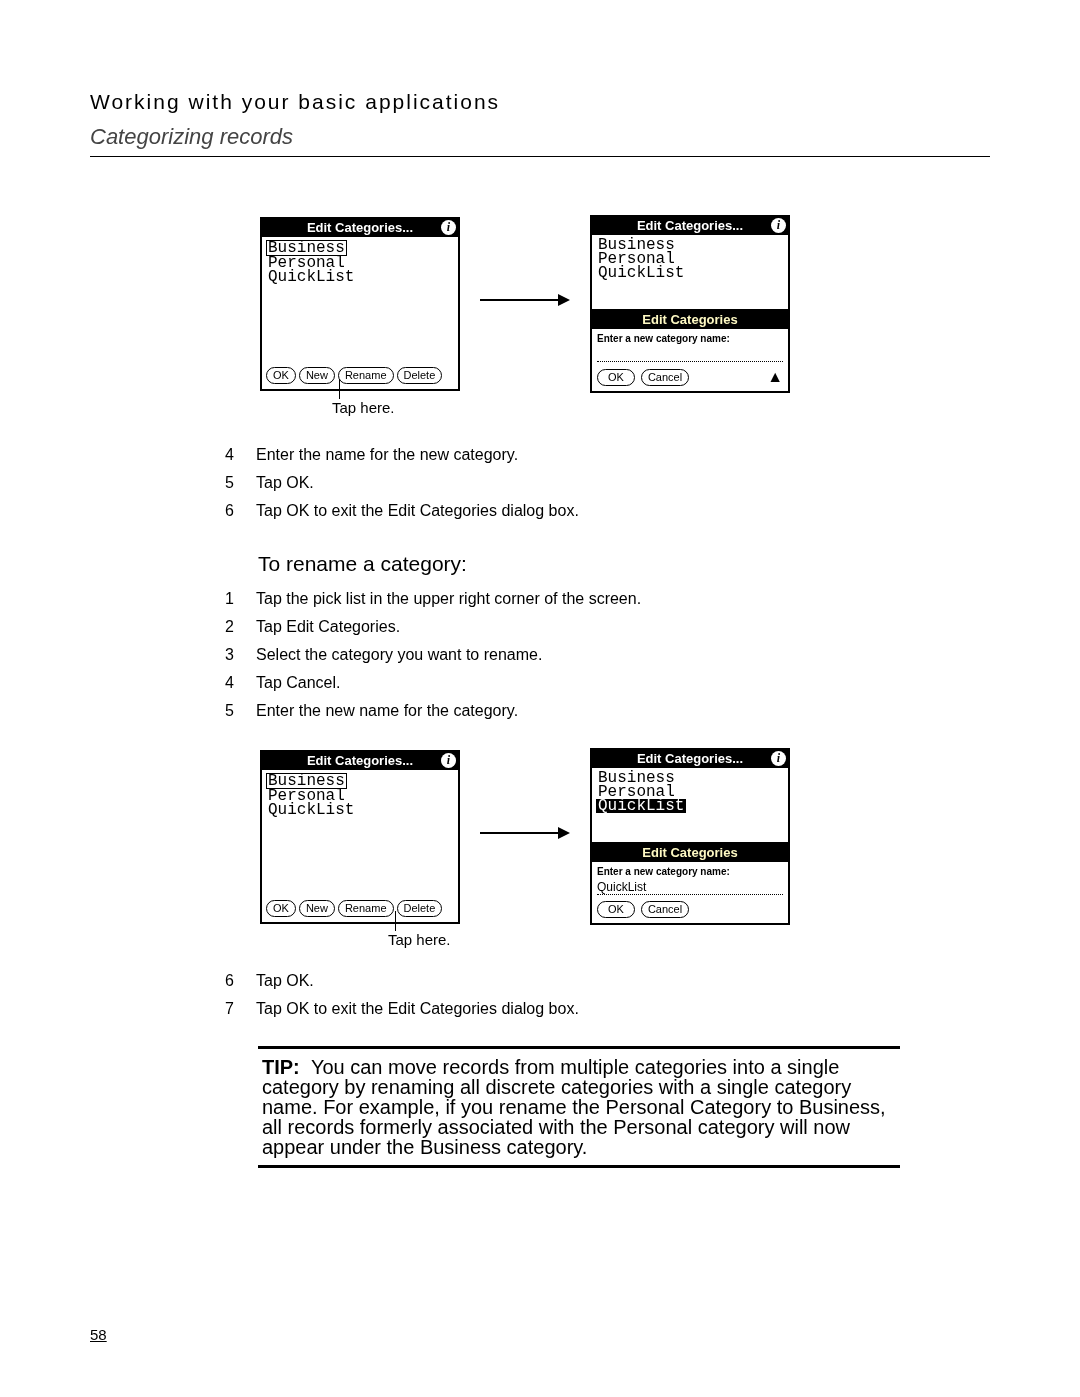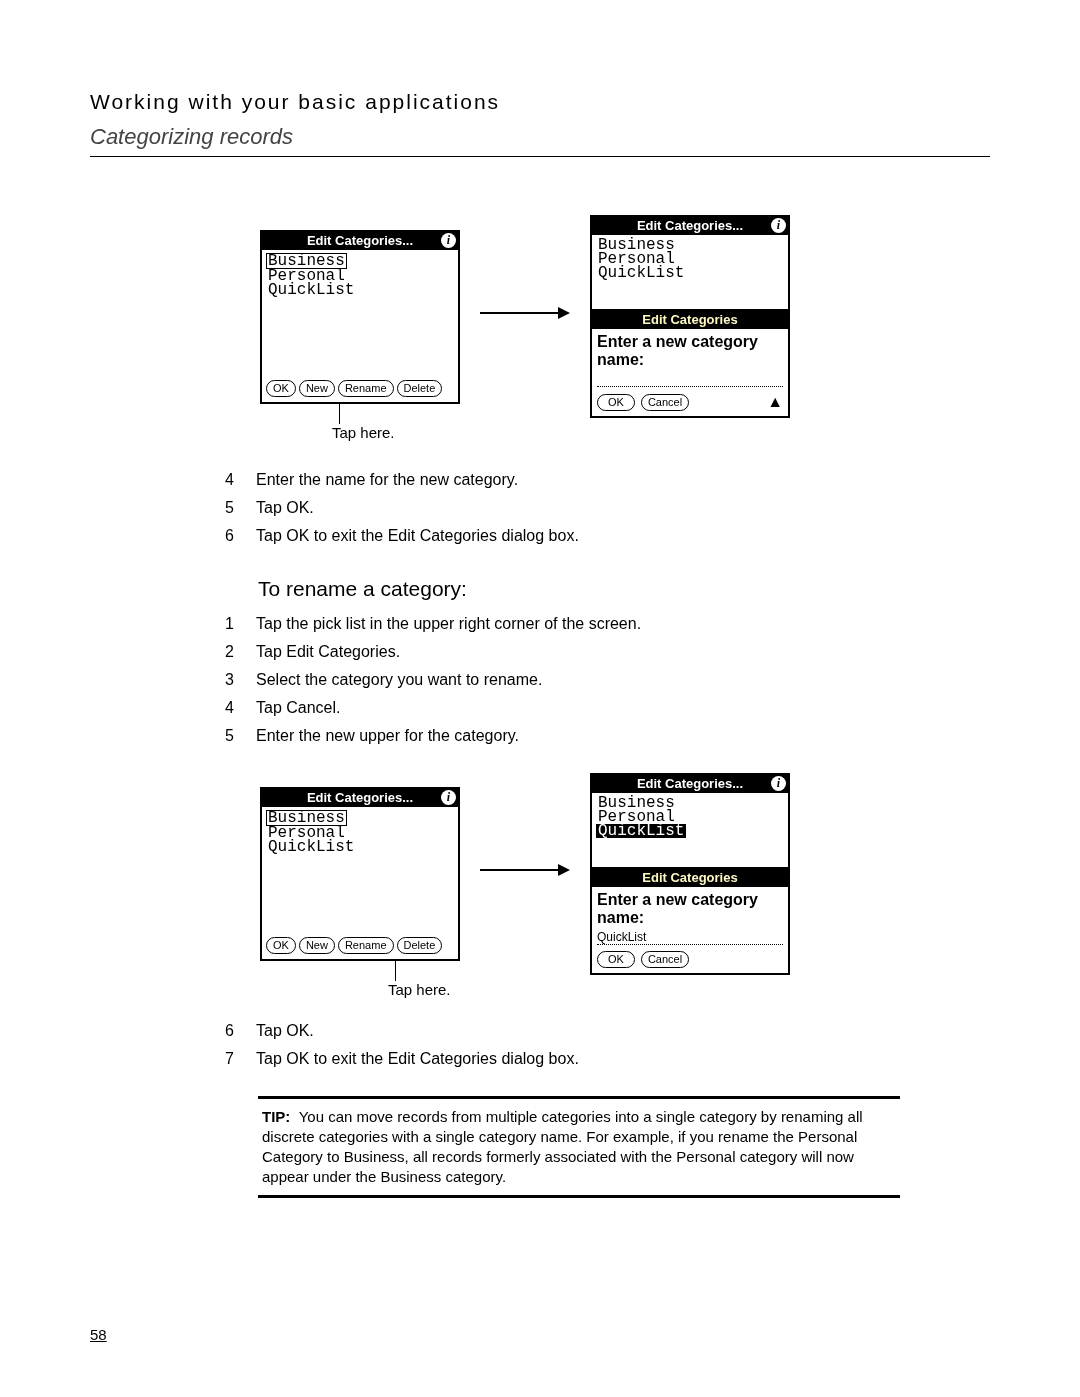--- a/index.html
+++ b/index.html
@@ -128,21 +128,21 @@
     text-align: center;
     height: 18px;
     line-height: 18px;
   }
   .sub-body {
     padding: 4px 5px 5px 5px;
     font-size: 12px;
   }
   .enter-label {
     font-weight: bold;
-    font-size: 16px;
+    font-size: 10px;
   }
   .dotted-input {
     border: none;
     border-bottom: 1.5px dotted #000;
     width: 100%;
     height: 15px;
     font-size: 12px;
     padding: 0;
     outline: none;
     margin: 2px 0 6px 0;
@@ -188,21 +188,21 @@
   }
   .section-heading {
     font-size: 21px;
     margin: 30px 0 12px 38px;
   }
   .tip-box {
     border-top: 3px solid #000;
     border-bottom: 3px solid #000;
     margin: 26px 0 0 38px;
     padding: 8px 4px;
-    font-size: 15px;
+    font-size: 20px;
     line-height: 20px;
   }
   .page-number {
     position: absolute;
     bottom: 54px;
     left: 90px;
     font-size: 15px;
     text-decoration: underline;
   }
 </style>
@@ -302,21 +302,21 @@
       <div class="step-row">
         <div class="step-num">3</div>
         <div>Select the category you want to rename.</div>
       </div>
       <div class="step-row">
         <div class="step-num">4</div>
         <div>Tap Cancel.</div>
       </div>
       <div class="step-row">
         <div class="step-num">5</div>
-        <div>Enter the new upper for the category.</div>
+        <div>Enter the new name for the category.</div>
       </div>
     </div>
 
     <div class="figure-row" style="margin-top:18px">
 
       <div>
         <div class="palm-window">
           <div class="palm-title">
             <span>Edit Categories...</span>
             <span class="info-icon">i</span>

